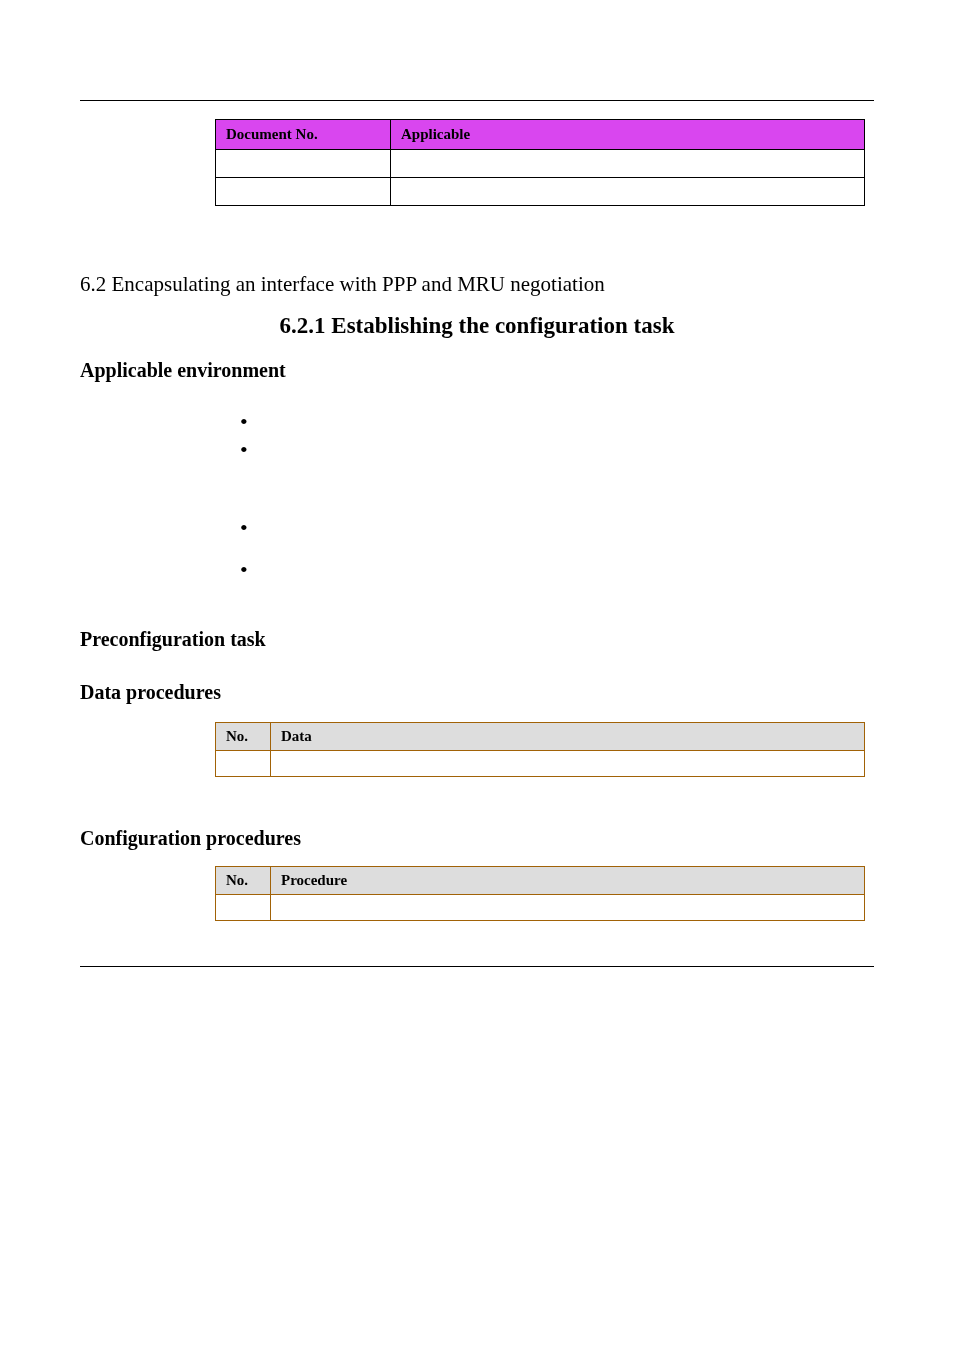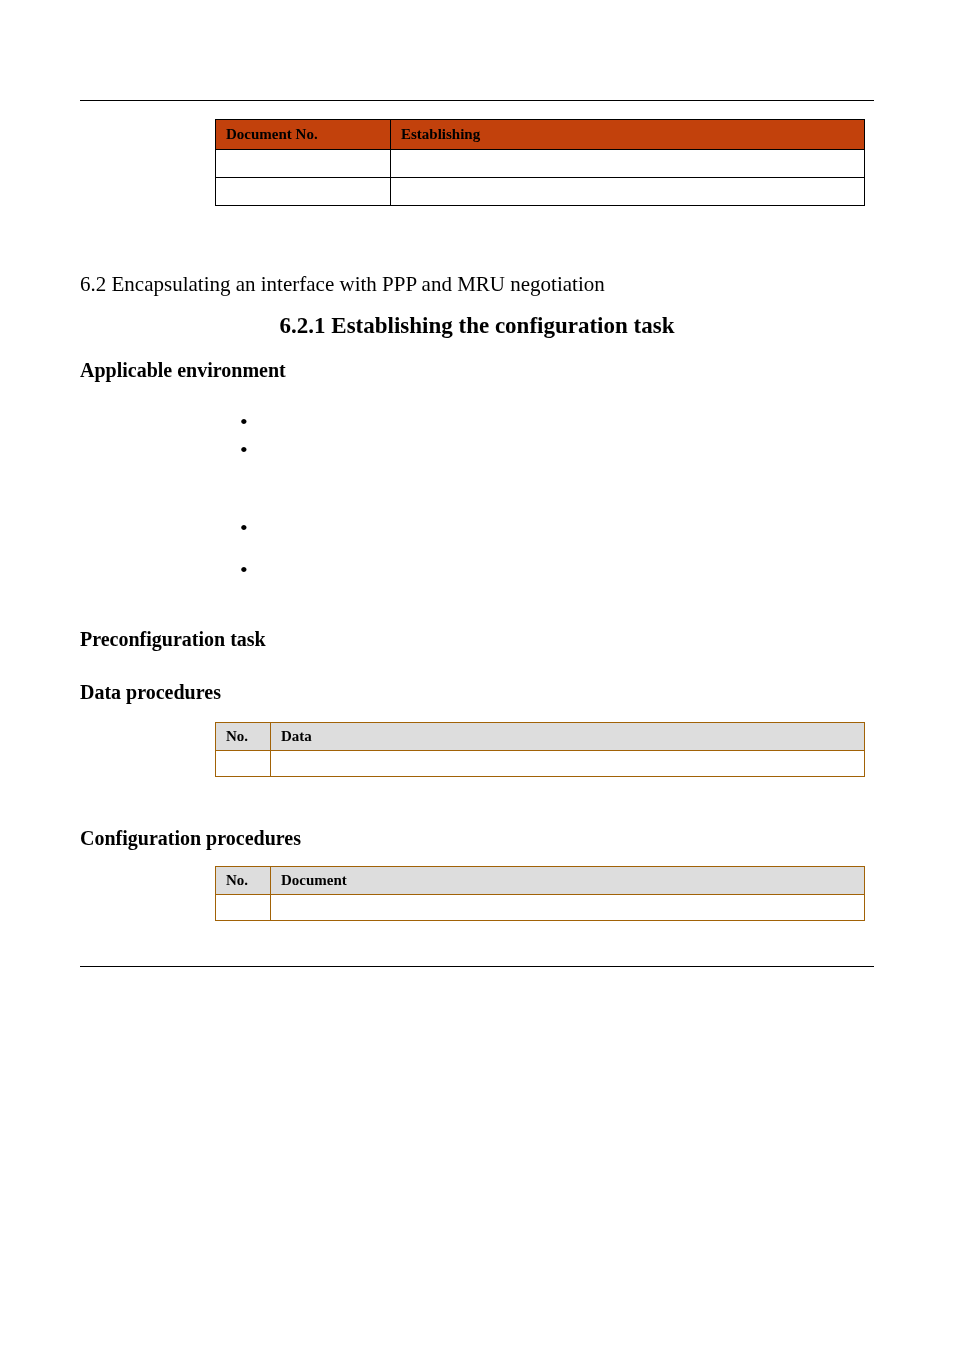--- a/index.html
+++ b/index.html
@@ -17,21 +17,21 @@
     width: 650px;
     border-collapse: collapse;
   }
   .doc-table th, .doc-table td {
     border: 1px solid #000;
     padding: 6px 10px;
     text-align: left;
     font-size: 15px;
   }
   .doc-table th {
-    background: #c2410c;
+    background: #d946ef;
     font-weight: bold;
   }
   .doc-table .col-docno { width: 175px; }
   .doc-table td { height: 28px; }
   h1.section {
     font-size: 21px;
     font-weight: normal;
     margin-top: 65px;
     margin-bottom: 16px;
     line-height: 1.25;
@@ -86,21 +86,21 @@
 </style>
 </head>
 <body>
 
 <div class="top-rule"></div>
 
 <table class="doc-table">
   <thead>
     <tr>
       <th class="col-docno">Document No.</th>
-      <th>Establishing</th>
+      <th>Applicable</th>
     </tr>
   </thead>
   <tbody>
     <tr>
       <td></td>
       <td></td>
     </tr>
     <tr>
       <td></td>
       <td></td>
@@ -147,21 +147,21 @@
 </table>
 
 <div class="h3-block" style="margin-top:50px;">
   <h3 class="subsub" style="margin-bottom:16px;">Configuration procedures</h3>
 </div>
 
 <table class="data-table" style="margin-top:0;">
   <thead>
     <tr>
       <th class="col-no">No.</th>
-      <th>Document</th>
+      <th>Procedure</th>
     </tr>
   </thead>
   <tbody>
     <tr>
       <td></td>
       <td></td>
     </tr>
   </tbody>
 </table>
 

